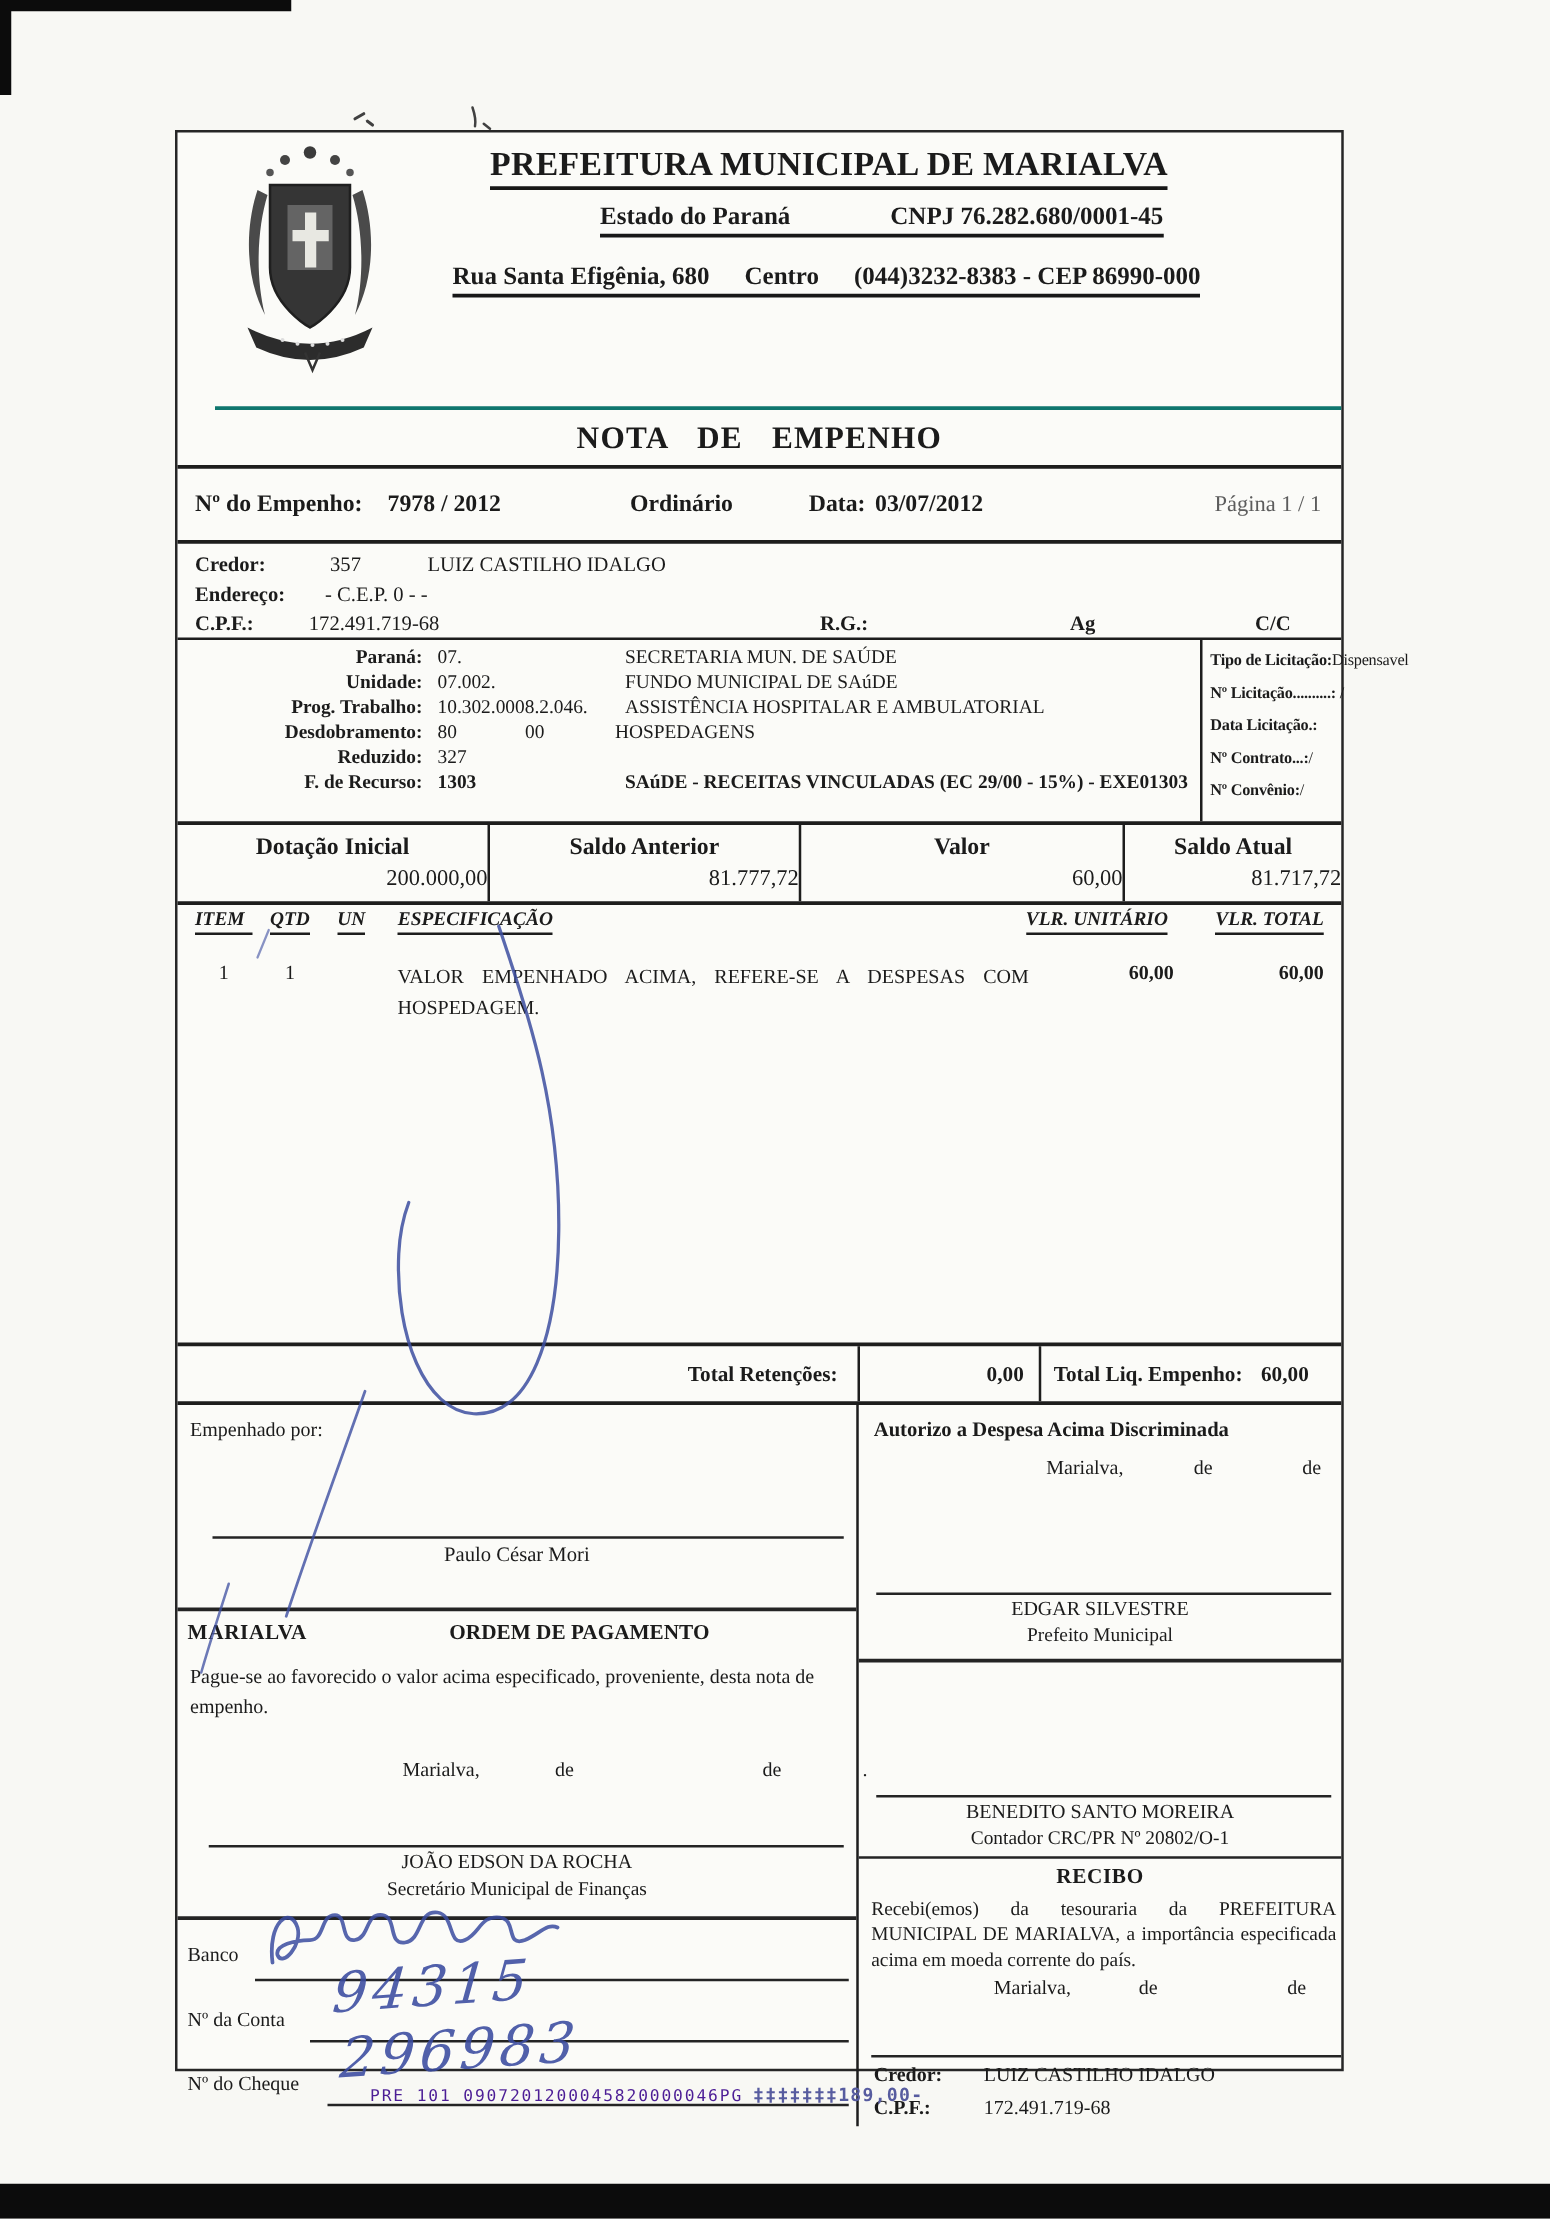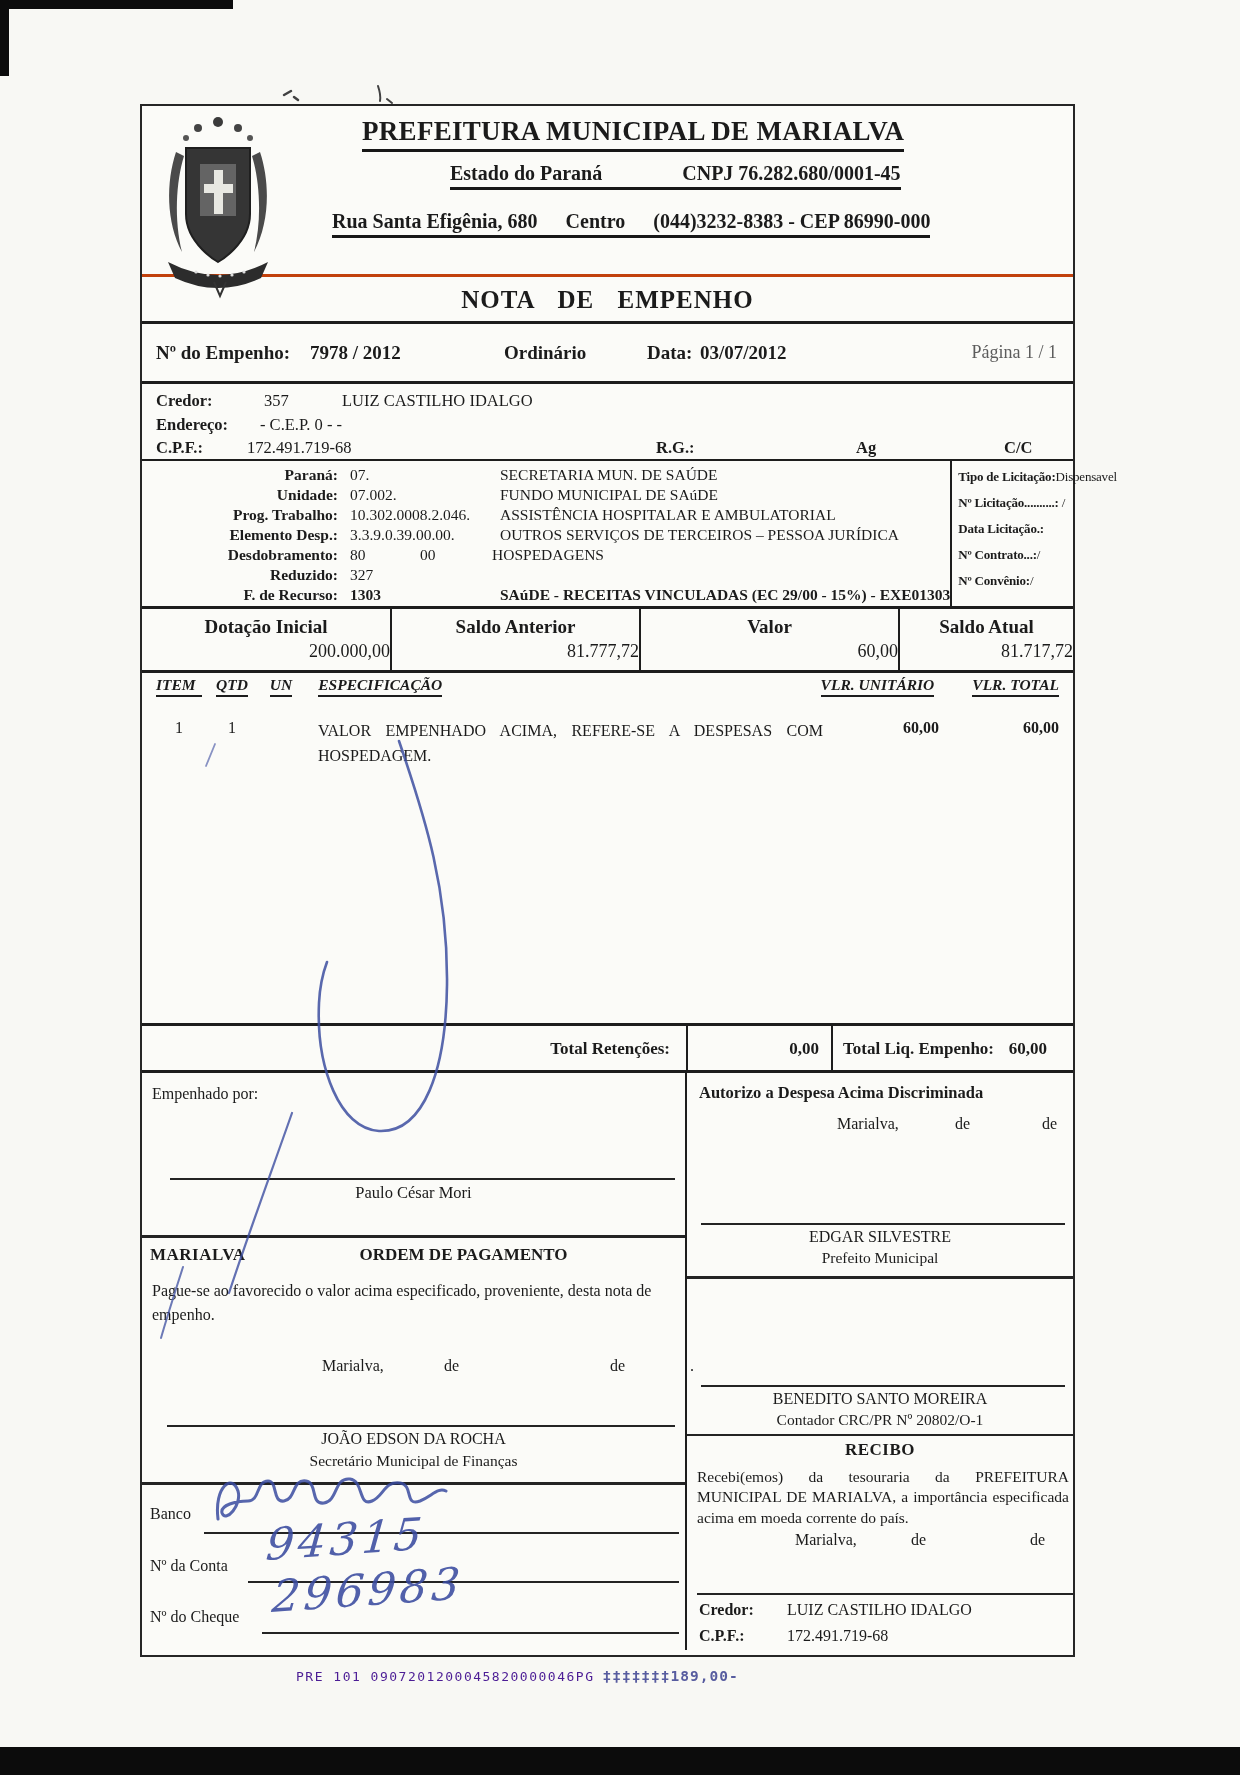--- a/index.html
+++ b/index.html
@@ -11,21 +11,21 @@
   }
   .scan-bar { position:absolute; background:#0c0c0c; }
   #bar-top    { left:0; top:0; width:233px; height:9px; }
   #bar-left   { left:0; top:0; width:9px;  height:76px; }
   #bar-bottom { left:0; top:1747px; width:1240px; height:28px; }
 
   .form { position:absolute; left:140px; top:104px; width:935px; height:1553px;
           border:2px solid #262626; background:#fbfbf8; }
 
   
-  .sec-header { height:171px; position:relative; border-bottom:3px solid #c2410c; }
+  .sec-header { height:222px; position:relative; border-bottom:3px solid #0f766e;margin-left:30px; }
   .logo { position:absolute; left:16px; top:6px; }
   .hdr-txt { margin-left:178px; padding-top:10px; }
   .u-line { display:inline-block; border-bottom:3px solid #171717; padding-bottom:2px; }
   .h-title { margin-left:42px; font-size:27px; font-weight:bold; letter-spacing:.3px; }
   .h-l2 { margin-top:10px; margin-left:130px; }
   .h-l2 .u-line, .h-l3 .u-line { font-size:20px; font-weight:bold; }
   .gap-lg { display:inline-block; width:80px; }
   .gap-md { display:inline-block; width:28px; }
   .h-l3 { margin-top:20px; margin-left:12px; }
 
@@ -51,21 +51,21 @@
   
   .sec-class { height:148px; border-bottom:3px solid #1d1d1d; display:flex; }
   .class-left { flex:1; padding-top:5px; }
   .c-row { display:flex; height:20px; font-size:15.5px; align-items:baseline; }
   .c-label { width:196px; text-align:right; font-weight:bold; flex:none; }
   .c-code { margin-left:12px; width:150px; flex:none; }
   .c-code.narrow { width:70px; }
   .c-code2 { width:72px; flex:none; }
   .c-desc { flex:1; white-space:nowrap; }
   .c-row:last-child .c-desc, .c-row:last-child .c-code { font-weight:bold; }
-  .c-extra { flex:none; font-weight:bold; }
+  .c-extra { flex:none; padding-right:10px; font-weight:bold; }
   .class-right { width:170px; border-left:2px solid #1d1d1d; padding:8px 2px 0 6px; }
   .l-row { height:26px; font-size:13px; white-space:nowrap; letter-spacing:-.2px; }
   .l-label { font-weight:bold; }
 
   
   .sec-budget { height:64px; border-bottom:3px solid #1d1d1d; display:flex; text-align:center; }
   .b-cell { border-right:2px solid #1d1d1d; padding-top:7px; }
   .b-cell:last-child { border-right:none; flex:1; }
   .b-c1{width:250px;} .b-c2{width:249px;} .b-c3{width:259px;}
   .b-h { font-size:19px; font-weight:bold; }
@@ -238,25 +238,20 @@
         <span class="c-label">Unidade:</span>
         <span class="c-code">07.002.</span>
         <span class="c-desc">FUNDO MUNICIPAL DE SAúDE</span>
       </div>
       <div class="c-row">
         <span class="c-label">Prog. Trabalho:</span>
         <span class="c-code">10.302.0008.2.046.</span>
         <span class="c-desc">ASSISTÊNCIA HOSPITALAR E AMBULATORIAL</span>
       </div>
       <div class="c-row">
-        <span class="c-label">Elemento Desp.:</span>
-        <span class="c-code">3.3.9.0.39.00.00.</span>
-        <span class="c-desc">OUTROS SERVIÇOS DE TERCEIROS – PESSOA JURÍDICA</span>
-      </div>
-      <div class="c-row">
         <span class="c-label">Desdobramento:</span>
         <span class="c-code narrow">80</span>
         <span class="c-code2">00</span>
         <span class="c-desc">HOSPEDAGENS</span>
       </div>
       <div class="c-row">
         <span class="c-label">Reduzido:</span>
         <span class="c-code">327</span>
         <span class="c-desc"></span>
       </div>

